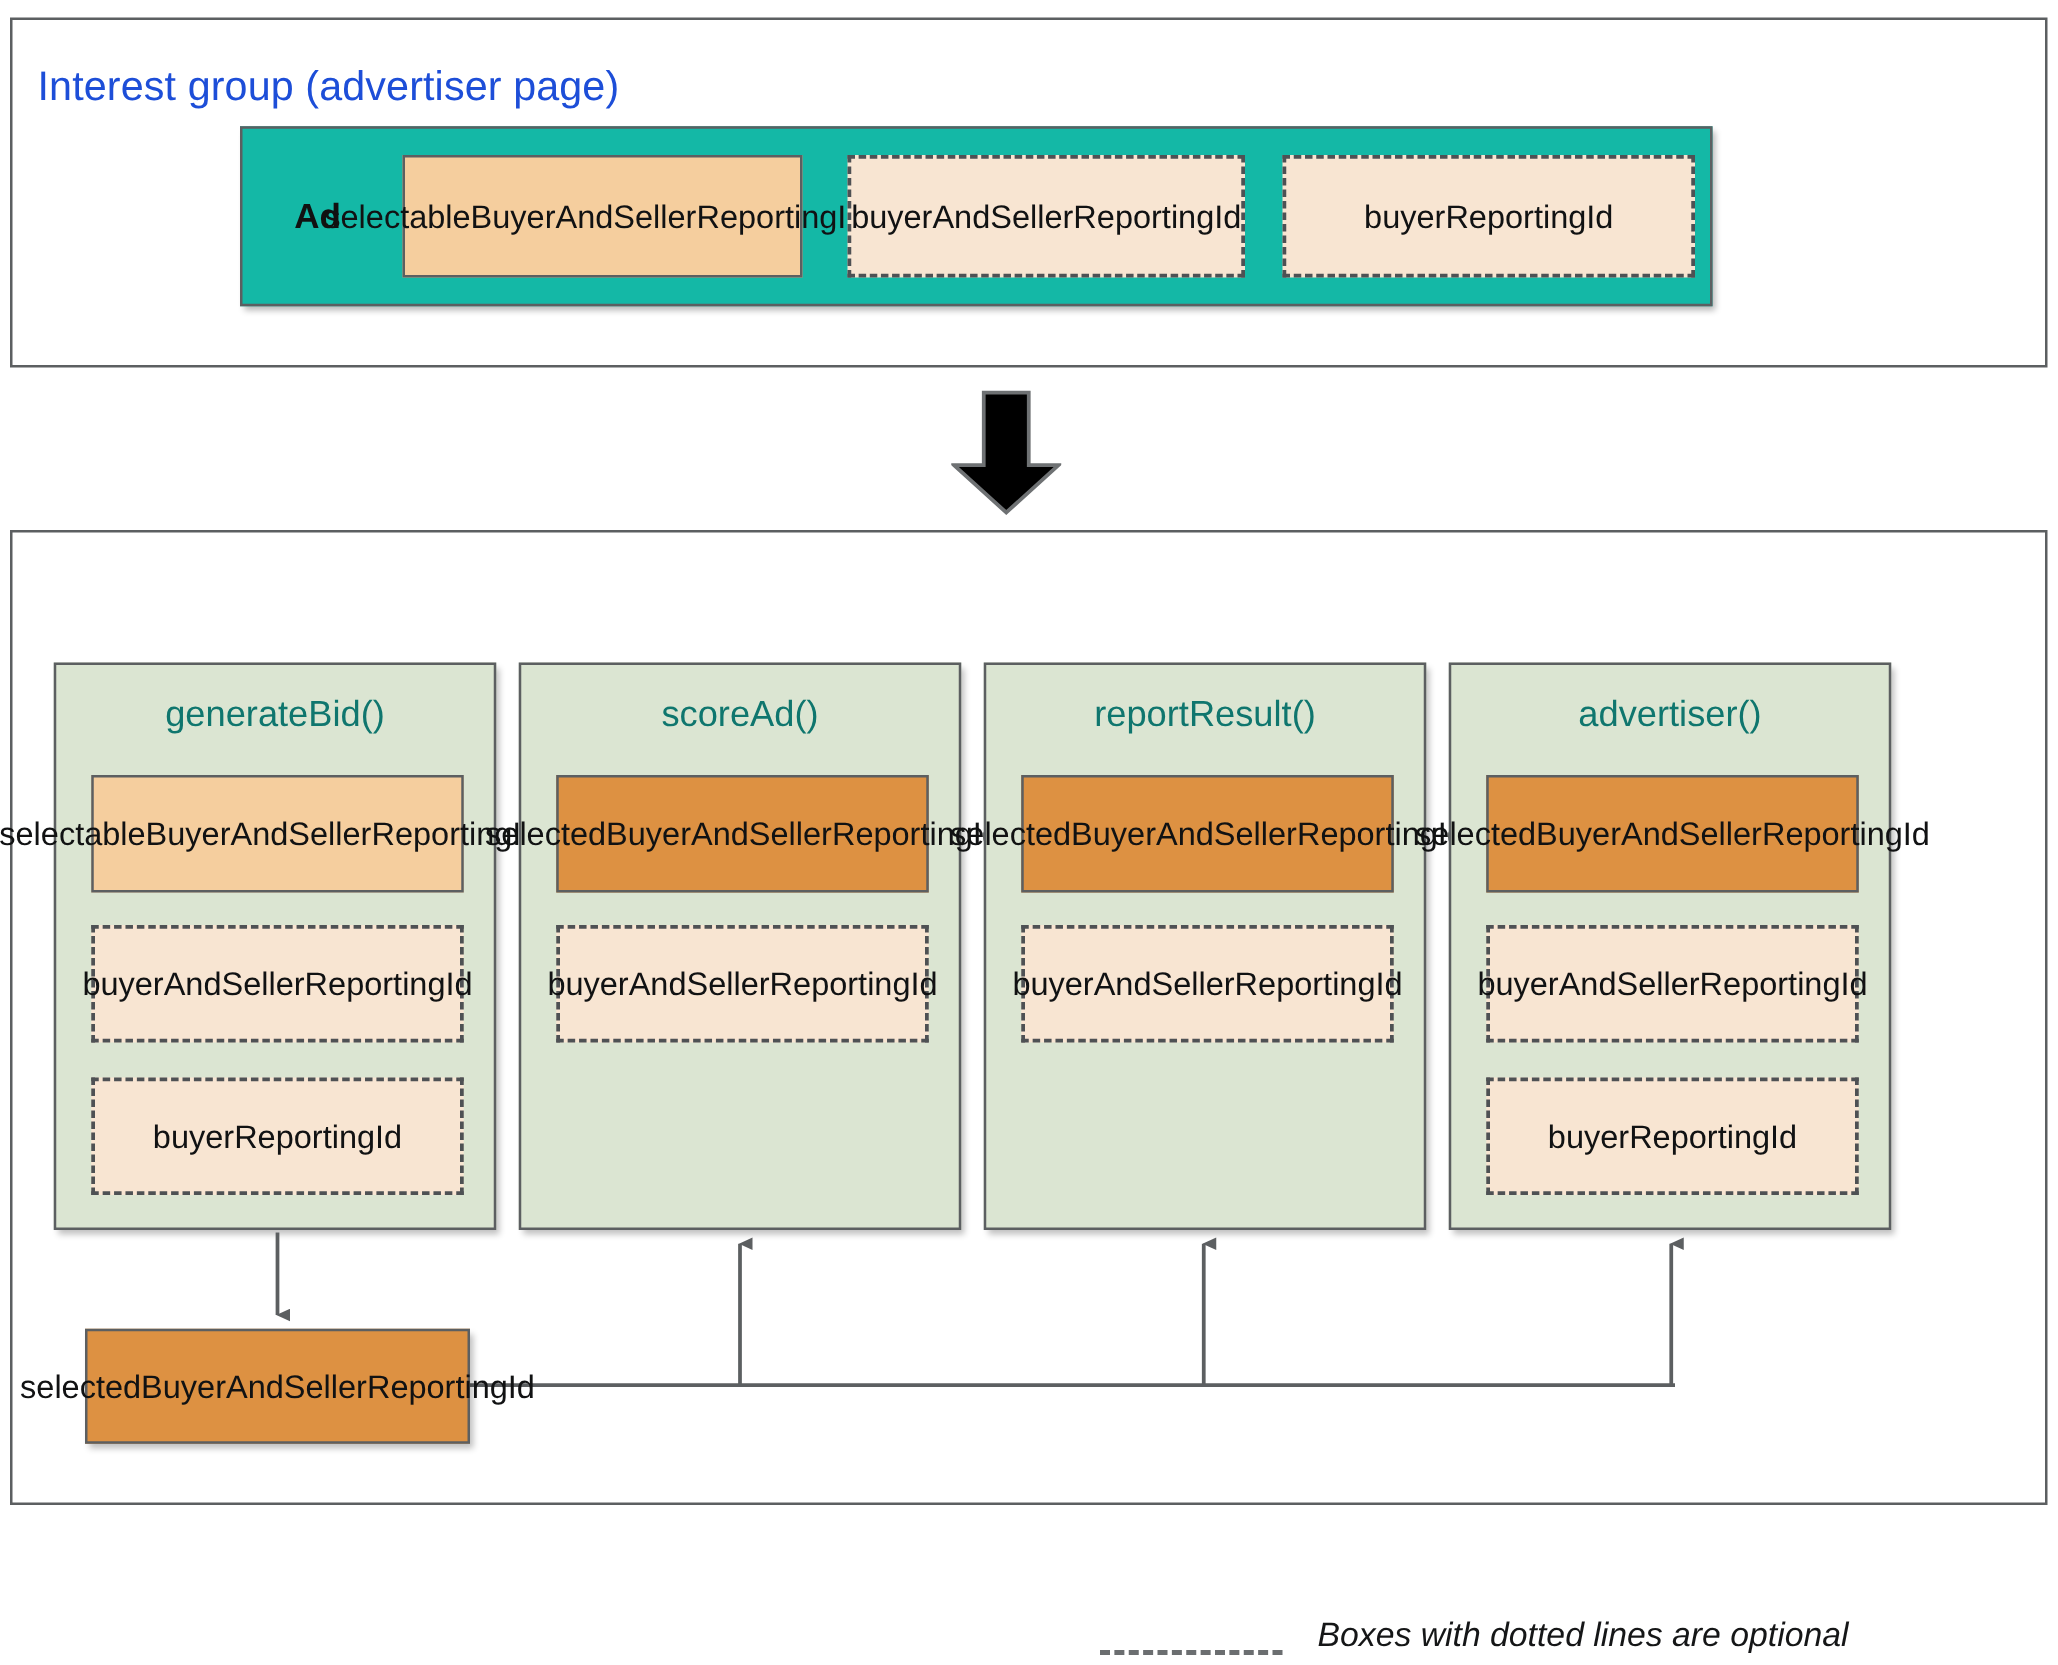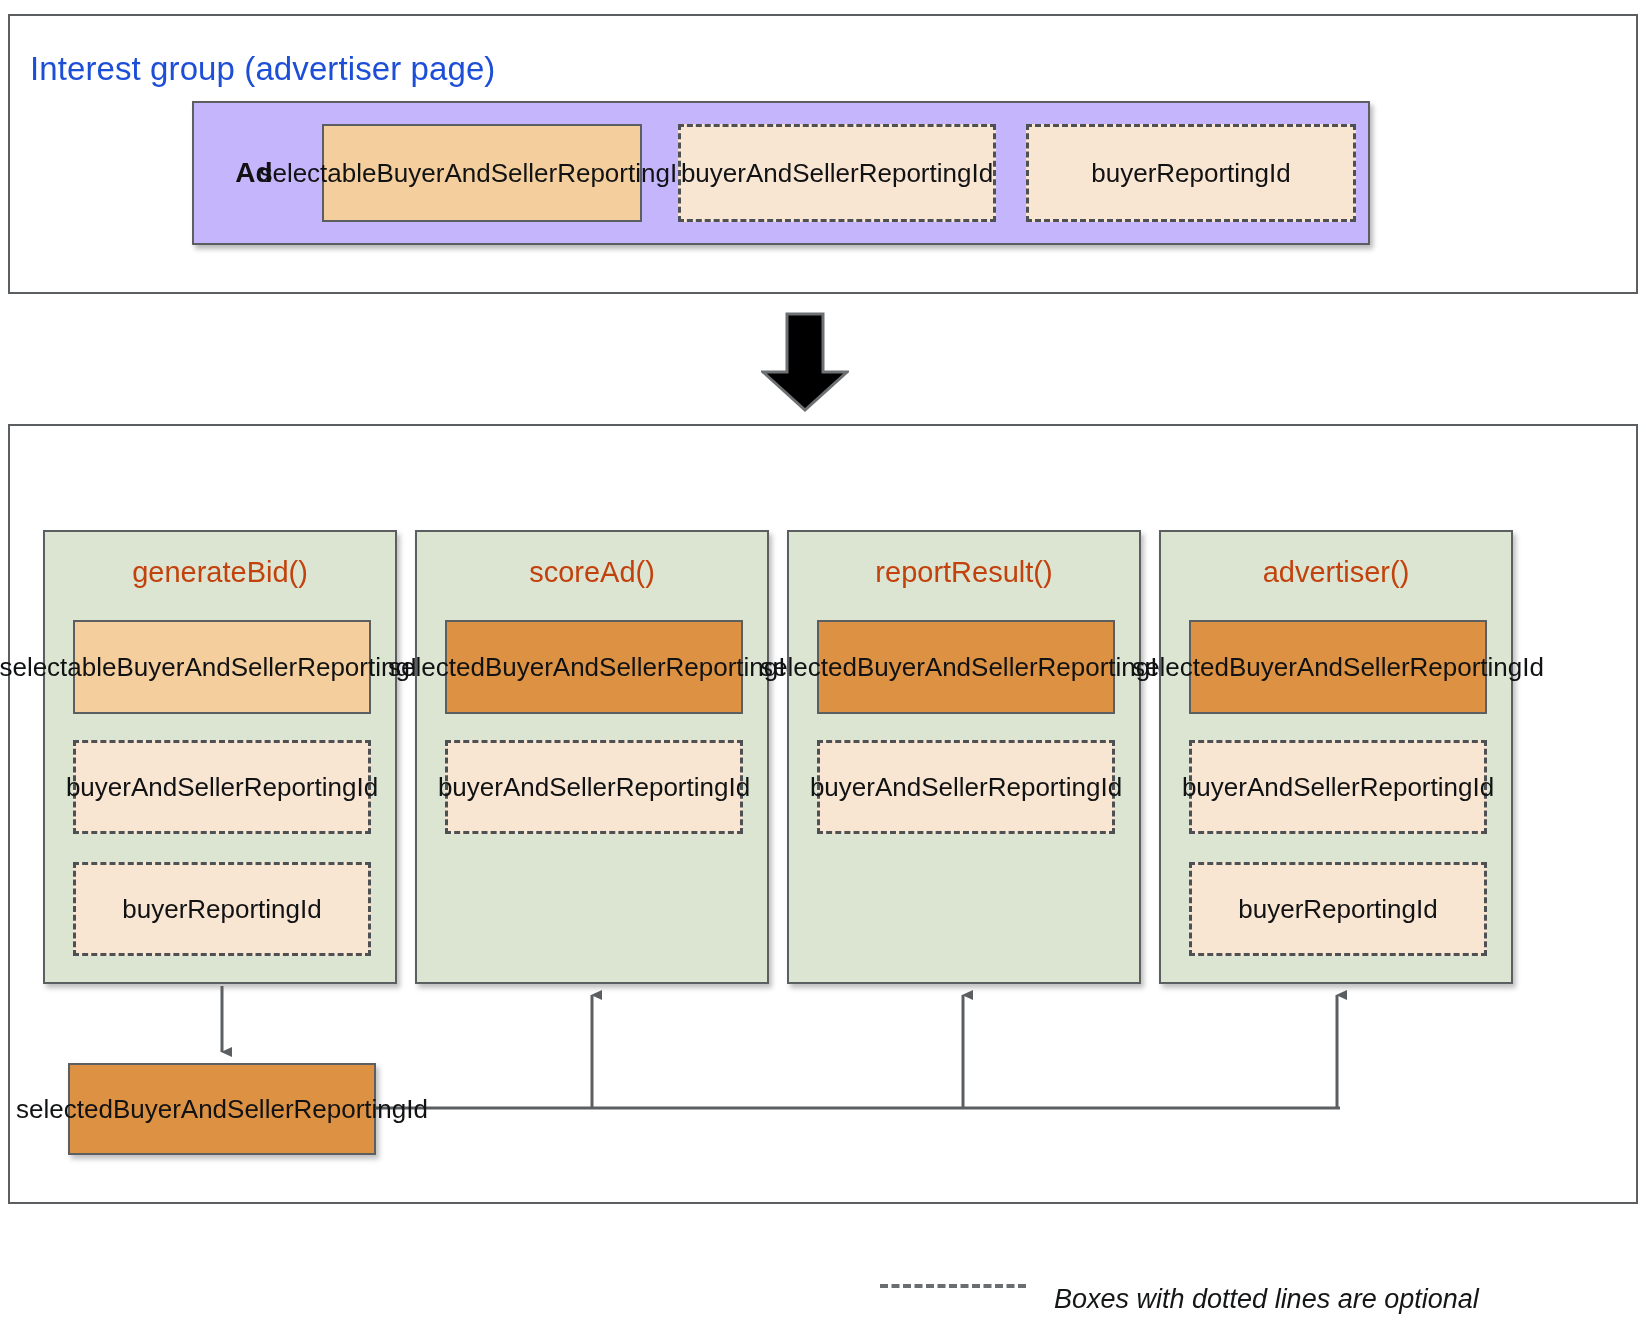--- a/index.html
+++ b/index.html
@@ -41,21 +41,21 @@
   #title-interest-group { top: 38px; }
   #title-auction        { top: 444px; }
 
   
   #ad-container {
     position: absolute;
     left: 192px;
     top: 101px;
     width: 1178px;
     height: 144px;
-    background: #c4b5fd;
+    background: #14b8a6;
     border: 2px solid #5c5f61;
     box-sizing: border-box;
     box-shadow: 3px 4px 5px rgba(0,0,0,0.28);
     display: flex;
     align-items: center;
   }
   #ad-label {
     width: 120px;
     text-align: center;
     font-size: 28px;
@@ -120,21 +120,21 @@
   #col-reportresult { left: 787px; text-decoration: underline; }
   #col-reportwin    { left: 1159px; }
 
   .fn-title {
     position: absolute;
     top: 24px;
     left: 0;
     width: 100%;
     text-align: center;
     font-size: 29px;
-    color: #c2410c;
+    color: #0f766e;
   }
 
   .fn-col .fieldbox {
     position: absolute;
     left: 28px;
     width: 298px;
   }
   .slot-1 { top: 88px;  height: 94px; }
   .slot-2 { top: 208px; height: 94px; }
   .slot-3 { top: 330px; height: 94px; }
@@ -168,21 +168,21 @@
   }
 
   
   #legend {
     position: absolute;
     left: 880px;
     top: 1284px;
     width: 720px;
     height: 40px;
     display: flex;
-    align-items: flex-start;
+    align-items: flex-end;
   }
   #legend-dash {
     width: 146px;
     height: 0;
     border-top: 4px dashed #6b6e70;
     margin-right: 28px;
     flex: 0 0 auto;
   }
   #legend-text {
     font-size: 27px;

